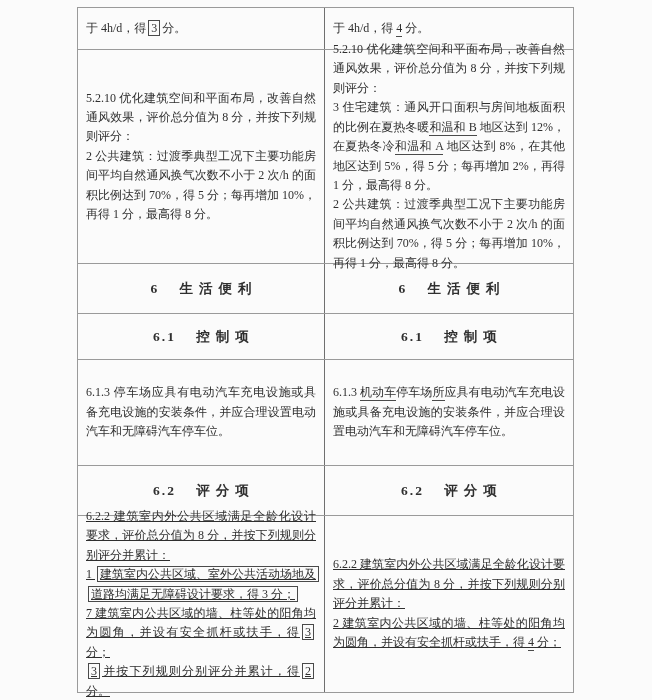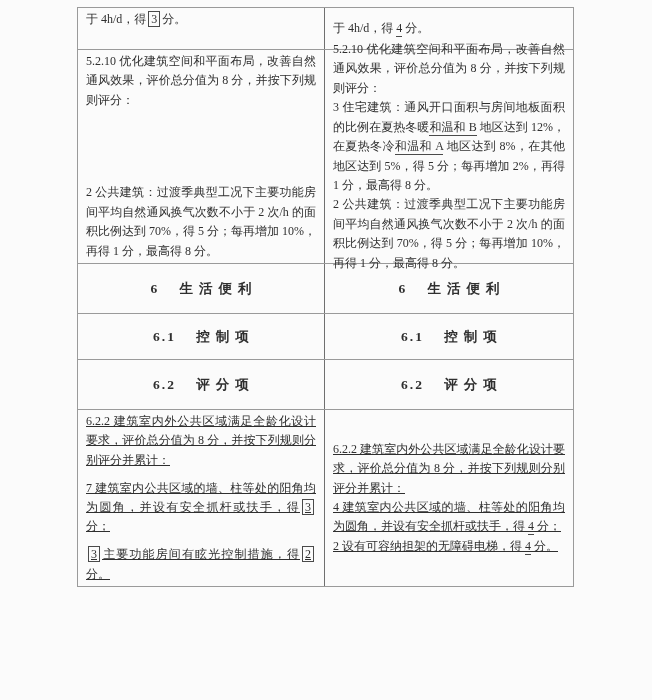--- a/index.html
+++ b/index.html
@@ -19,21 +19,21 @@
   }
   .t-row{display:flex;box-sizing:border-box;border-bottom:1px solid var(--border);}
   .t-row:last-child{border-bottom:none;text-decoration:underline;}
   .cell{
     box-sizing:border-box;
     width:247px;
     padding:2px 8px;
     display:flex;flex-direction:column;justify-content:center;
     font-size:12px;line-height:19.4px;
   }
-  .cell.c-left{border-right:1px solid var(--vborder);justify-content:space-between;}
+  .cell.c-left{border-right:1px solid var(--vborder);}
   .cell.c-right{width:248px;}
   .r0{height:42px}
   .r1{height:214px}
   .r2{height:50px}
   .r3{height:46px}
   .r4{height:106px}
   .r5{height:50px}
   .r6{height:176px}
   .para{text-align:justify;}
   .seg-box{
@@ -93,38 +93,46 @@
     <div class="cell c-left head">
       <span class="hnum">6.1</span>
       <span class="htitle">控制项</span>
     </div>
     <div class="cell c-right head">
       <span class="hnum">6.1</span>
       <span class="htitle">控制项</span>
     </div>
   </div>
 
+  <div class="t-row r4">
+    <div class="cell c-left">
+        <div class="para"><span>6.1.3 停车场应具有电动汽车充电设施或具备充电设施的安装条件，并应合理设置电动汽车和无障碍汽车停车位。</span></div>
+      </div>
+    <div class="cell c-right">
+        <div class="para"><span>6.1.3 </span><span class="seg-u">机动车</span><span>停车场</span><span class="seg-u">所</span><span>应具有电动汽车充电设施或具备充电设施的安装条件，并应合理设置电动汽车和无障碍汽车停车位。</span></div>
+      </div>
+  </div>
 
   <div class="t-row r5">
     <div class="cell c-left head">
       <span class="hnum">6.2</span>
       <span class="htitle">评分项</span>
     </div>
     <div class="cell c-right head">
       <span class="hnum">6.2</span>
       <span class="htitle">评分项</span>
     </div>
   </div>
 
   <div class="t-row r6">
     <div class="cell c-left">
         <div class="para"><span>6.2.2 建筑室内外公共区域满足全龄化设计要求，评价总分值为 8 分，并按下列规则分别评分并累计：</span></div>
+        <div class="para"><span>1 </span><span class="seg-box">建筑室内公共区域、室外公共活动场地及道路均满足无障碍设计要求，得 3 分；</span></div>
         <div class="para"><span>7 建筑室内公共区域的墙、柱等处的阳角均为圆角，并设有安全抓杆或扶手，得</span><span class="seg-box">3</span><span>分；</span></div>
-        <div class="para"><span class="seg-box">3</span><span>主要功能房间有眩光控制措施，得</span><span class="seg-box">2</span><span>分。</span></div>
+        <div class="para"><span class="seg-box">3</span><span>并按下列规则分别评分并累计，得</span><span class="seg-box">2</span><span>分。</span></div>
       </div>
     <div class="cell c-right">
         <div class="para"><span>6.2.2 建筑室内外公共区域满足全龄化设计要求，评价总分值为 8 分，并按下列规则分别评分并累计：</span></div>
-        <div class="para"><span>4 建筑室内公共区域的墙、柱等处的阳角均为圆角，并设有安全抓杆或扶手，得 </span><span class="seg-u">4</span><span> 分；</span></div>
-        <div class="para"><span>2 设有可容纳担架的无障碍电梯，得 </span><span class="seg-u">4</span><span> 分。</span></div>
+        <div class="para"><span>2 建筑室内公共区域的墙、柱等处的阳角均为圆角，并设有安全抓杆或扶手，得 </span><span class="seg-u">4</span><span> 分；</span></div>
       </div>
   </div>
 
 </div>
 
 </body></html>

